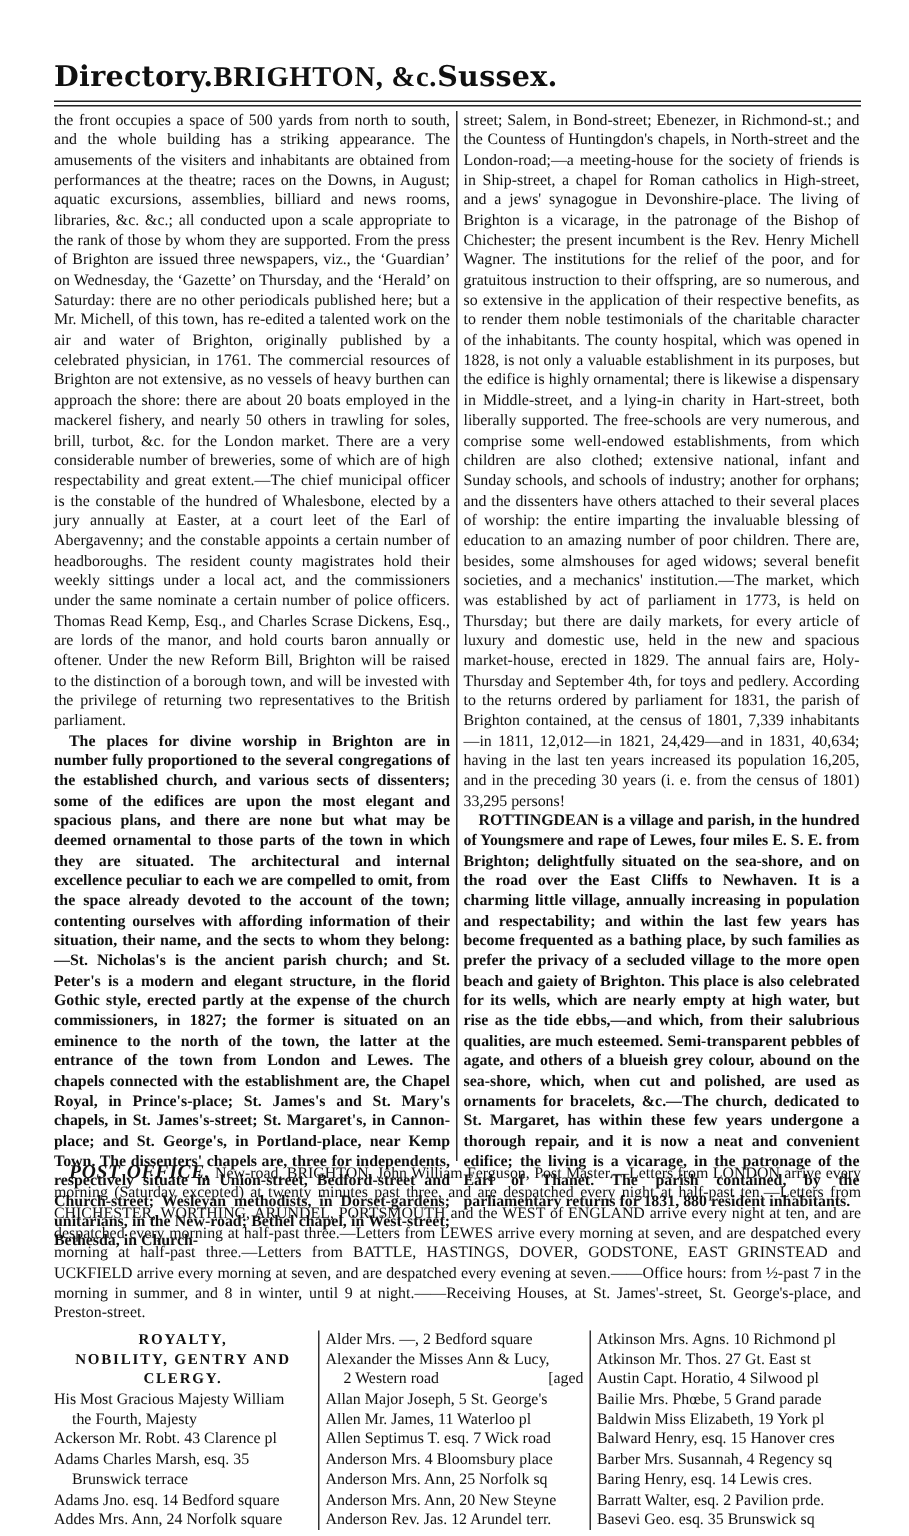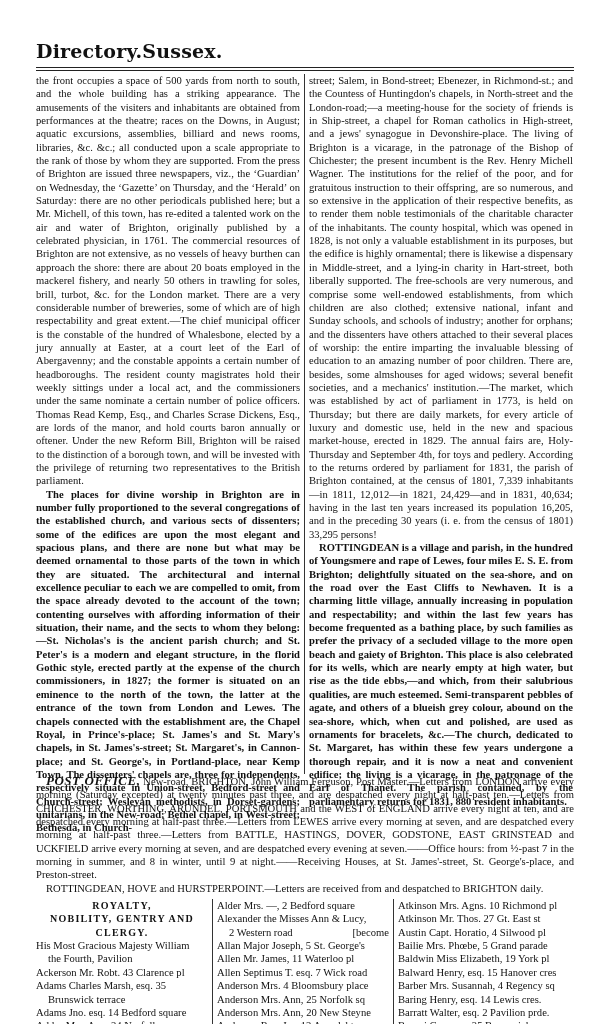--- a/index.html
+++ b/index.html
@@ -25,62 +25,62 @@
   .lcol .contr { display: flex; justify-content: space-between; padding-left: 12px; gap: 38px; }
   .ldiv { width: 1px; background: #333; margin: 0 4px; }
   .sect-h { text-align: center; font-weight: bold; font-size: 10px; letter-spacing: 1.2px; line-height: 13.35px; }
 </style>
 </head>
 <body>
 
 <div class="page">
   <div class="header">
     <span class="hdr-left">Directory.</span>
+    <span class="hdr-center">BRIGHTON, &amp;c.</span>
     <span class="hdr-right">Sussex.</span>
   </div>
   <div class="rule"></div>
 
   <div class="cols">
     <div class="col">
       <p>the front occupies a space of 500 yards from north to south, and the whole building has a striking appearance. The amusements of the visiters and inhabitants are obtained from performances at the theatre; races on the Downs, in August; aquatic excursions, assemblies, billiard and news rooms, libraries, &amp;c. &amp;c.; all conducted upon a scale appropriate to the rank of those by whom they are supported. From the press of Brighton are issued three newspapers, viz., the ‘Guardian’ on Wednesday, the ‘Gazette’ on Thursday, and the ‘Herald’ on Saturday: there are no other periodicals published here; but a Mr. Michell, of this town, has re-edited a talented work on the air and water of Brighton, originally published by a celebrated physician, in 1761. The commercial resources of Brighton are not extensive, as no vessels of heavy burthen can approach the shore: there are about 20 boats employed in the mackerel fishery, and nearly 50 others in trawling for soles, brill, turbot, &amp;c. for the London market. There are a very considerable number of breweries, some of which are of high respectability and great extent.—The chief municipal officer is the constable of the hundred of Whalesbone, elected by a jury annually at Easter, at a court leet of the Earl of Abergavenny; and the constable appoints a certain number of headboroughs. The resident county magistrates hold their weekly sittings under a local act, and the commissioners under the same nominate a certain number of police officers. Thomas Read Kemp, Esq., and Charles Scrase Dickens, Esq., are lords of the manor, and hold courts baron annually or oftener. Under the new Reform Bill, Brighton will be raised to the distinction of a borough town, and will be invested with the privilege of returning two representatives to the British parliament.</p>
       <p class="ind">The places for divine worship in Brighton are in number fully proportioned to the several congregations of the established church, and various sects of dissenters; some of the edifices are upon the most elegant and spacious plans, and there are none but what may be deemed ornamental to those parts of the town in which they are situated. The architectural and internal excellence peculiar to each we are compelled to omit, from the space already devoted to the account of the town; contenting ourselves with affording information of their situation, their name, and the sects to whom they belong:—St. Nicholas's is the ancient parish church; and St. Peter's is a modern and elegant structure, in the florid Gothic style, erected partly at the expense of the church commissioners, in 1827; the former is situated on an eminence to the north of the town, the latter at the entrance of the town from London and Lewes. The chapels connected with the establishment are, the Chapel Royal, in Prince's-place; St. James's and St. Mary's chapels, in St. James's-street; St. Margaret's, in Cannon-place; and St. George's, in Portland-place, near Kemp Town. The dissenters' chapels are, three for independents, respectively situate in Union-street, Bedford-street and Church-street; Wesleyan methodists, in Dorset-gardens; unitarians, in the New-road; Bethel chapel, in West-street; Bethesda, in Church-</p>
     </div>
     <div class="divider"></div>
     <div class="col">
       <p>street; Salem, in Bond-street; Ebenezer, in Richmond-st.; and the Countess of Huntingdon's chapels, in North-street and the London-road;—a meeting-house for the society of friends is in Ship-street, a chapel for Roman catholics in High-street, and a jews' synagogue in Devonshire-place. The living of Brighton is a vicarage, in the patronage of the Bishop of Chichester; the present incumbent is the Rev. Henry Michell Wagner. The institutions for the relief of the poor, and for gratuitous instruction to their offspring, are so numerous, and so extensive in the application of their respective benefits, as to render them noble testimonials of the charitable character of the inhabitants. The county hospital, which was opened in 1828, is not only a valuable establishment in its purposes, but the edifice is highly ornamental; there is likewise a dispensary in Middle-street, and a lying-in charity in Hart-street, both liberally supported. The free-schools are very numerous, and comprise some well-endowed establishments, from which children are also clothed; extensive national, infant and Sunday schools, and schools of industry; another for orphans; and the dissenters have others attached to their several places of worship: the entire imparting the invaluable blessing of education to an amazing number of poor children. There are, besides, some almshouses for aged widows; several benefit societies, and a mechanics' institution.—The market, which was established by act of parliament in 1773, is held on Thursday; but there are daily markets, for every article of luxury and domestic use, held in the new and spacious market-house, erected in 1829. The annual fairs are, Holy-Thursday and September 4th, for toys and pedlery. According to the returns ordered by parliament for 1831, the parish of Brighton contained, at the census of 1801, 7,339 inhabitants—in 1811, 12,012—in 1821, 24,429—and in 1831, 40,634; having in the last ten years increased its population 16,205, and in the preceding 30 years (i. e. from the census of 1801) 33,295 persons!</p>
       <p class="ind">ROTTINGDEAN is a village and parish, in the hundred of Youngsmere and rape of Lewes, four miles E. S. E. from Brighton; delightfully situated on the sea-shore, and on the road over the East Cliffs to Newhaven. It is a charming little village, annually increasing in population and respectability; and within the last few years has become frequented as a bathing place, by such families as prefer the privacy of a secluded village to the more open beach and gaiety of Brighton. This place is also celebrated for its wells, which are nearly empty at high water, but rise as the tide ebbs,—and which, from their salubrious qualities, are much esteemed. Semi-transparent pebbles of agate, and others of a blueish grey colour, abound on the sea-shore, which, when cut and polished, are used as ornaments for bracelets, &amp;c.—The church, dedicated to St. Margaret, has within these few years undergone a thorough repair, and it is now a neat and convenient edifice; the living is a vicarage, in the patronage of the Earl of Thanet. The parish contained, by the parliamentary returns for 1831, 880 resident inhabitants.</p>
     </div>
   </div>
 
   <div class="full">
     <p class="ind"><span class="postoffice">POST OFFICE,</span><span> New-road, BRIGHTON, John William Ferguson, Post Master.—Letters from LONDON arrive every morning (Saturday excepted) at twenty minutes past three, and are despatched every night at half-past ten.—Letters from CHICHESTER, WORTHING, ARUNDEL, PORTSMOUTH and the WEST of ENGLAND arrive every night at ten, and are despatched every morning at half-past three.—Letters from LEWES arrive every morning at seven, and are despatched every morning at half-past three.—Letters from BATTLE, HASTINGS, DOVER, GODSTONE, EAST GRINSTEAD and UCKFIELD arrive every morning at seven, and are despatched every evening at seven.——Office hours: from ½-past 7 in the morning in summer, and 8 in winter, until 9 at night.——Receiving Houses, at St. James'-street, St. George's-place, and Preston-street.</span></p>
-    <p class="ind">ROTTINGDEAN, HOVE and HURSTPERPOINT.—Letters are received from and despatched to BRIGHTON daily.</p>
   </div>
 
   <div class="lists">
     <div class="lcol">
       <div class="sect-h">ROYALTY,</div>
       <div class="sect-h">NOBILITY, GENTRY AND</div>
       <div class="sect-h">CLERGY.</div>
       <div class="entry">His Most Gracious Majesty William</div>
-      <div class="cont">the Fourth, Pavilion</div>
+      <div class="cont">the Fourth, Majesty</div>
       <div class="entry">Ackerson Mr. Robt. 43 Clarence pl</div>
       <div class="entry">Adams Charles Marsh, esq. 35</div>
       <div class="cont">Brunswick terrace</div>
       <div class="entry">Adams Jno. esq. 14 Bedford square</div>
       <div class="entry">Addes Mrs. Ann, 24 Norfolk square</div>
 
     </div>
     <div class="ldiv"></div>
     <div class="lcol">
       <div class="entry">Alder Mrs. —, 2 Bedford square</div>
       <div class="entry">Alexander the Misses Ann &amp; Lucy,</div>
       <div class="contr">
           <span>2 Western road</span>
-          <span>[become</span>
+          <span>[aged</span>
         </div>
       <div class="entry">Allan Major Joseph, 5 St. George's</div>
       <div class="entry">Allen Mr. James, 11 Waterloo pl</div>
       <div class="entry">Allen Septimus T. esq. 7 Wick road</div>
       <div class="entry">Anderson Mrs. 4 Bloomsbury place</div>
       <div class="entry">Anderson Mrs. Ann, 25 Norfolk sq</div>
       <div class="entry">Anderson Mrs. Ann, 20 New Steyne</div>
       <div class="entry">Anderson Rev. Jas. 12 Arundel terr.</div>
 
     </div>

